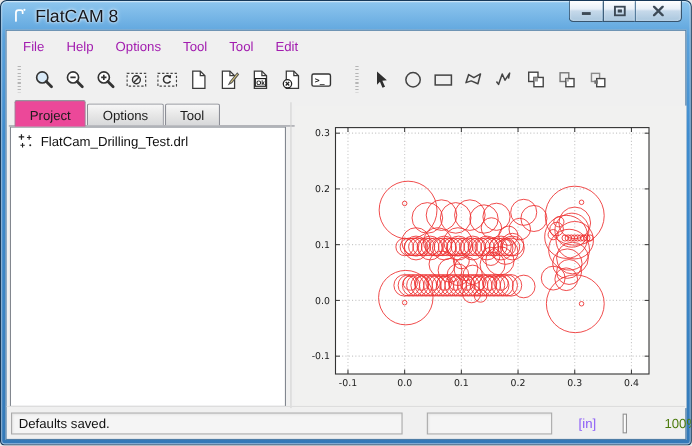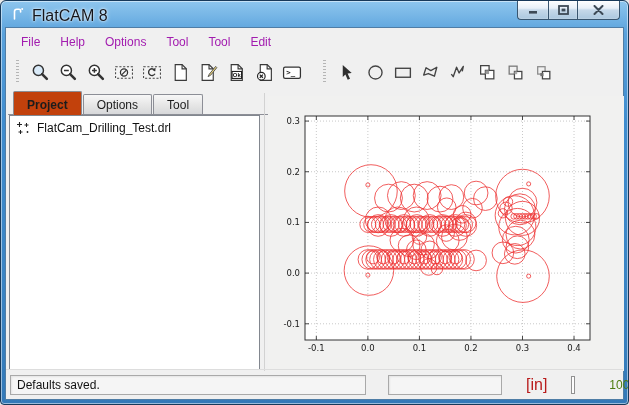--- a/index.html
+++ b/index.html
@@ -14,30 +14,30 @@
   .cap-close{width:43px;border-radius:0 0 4px 0;}
   .client{position:absolute;left:4px;right:4px;top:26px;bottom:4px;background:#f0f0f0;border:1px solid #4f7da6;box-sizing:border-box;}
   .menubar{position:absolute;left:0;top:1px;right:0;height:25px;display:flex;align-items:center;padding-left:5px;}
   .menu-item{padding:4px 10px;font-size:12px;color:#a21caf;}
   .toolbar{position:absolute;left:0;top:27px;right:0;height:34px;display:flex;align-items:center;padding-left:9px;}
   .grip{width:3px;height:24px;margin:0 7px 0 1px;background:repeating-linear-gradient(180deg,#b5b5b5 0 1px,rgba(0,0,0,0) 1px 3px);}
   .tbtn{width:28px;height:27px;display:flex;align-items:center;justify-content:center;background:transparent;border:none;padding:0;}
   .tgap{width:16px;}
   .tabbar{position:absolute;left:2px;top:63px;width:260px;height:24px;display:flex;align-items:flex-end;padding-left:5px;border-bottom:1px solid #8c8e96;box-sizing:border-box;}
   .tab{font-size:12px;color:#1c1c1c;border:1px solid #8c8e96;border-bottom:none;border-radius:2px 2px 0 0;background:linear-gradient(180deg,#f7f7f7,#e4e4e4 60%,#d7d8da);padding:3px 13px 4px;margin-right:1px;height:20px;box-sizing:border-box;}
-  .tab.active{background:#c2410c;height:24px;padding-top:6px;margin-bottom:-1px;position:relative;z-index:2;font-weight:bold;}
+  .tab.active{background:#ec4899;height:24px;padding-top:6px;margin-bottom:-1px;position:relative;z-index:2;}
   .tree-panel{position:absolute;left:3px;top:87px;width:251px;height:255px;background:#ffffff;border:1px solid #82878f;box-sizing:border-box;overflow:hidden;}
-  .tree-item{display:flex;align-items:flex-start;gap:6px;padding:5px 4px 2px 6px;font-size:12px;color:#101010;}
+  .tree-item{display:flex;align-items:center;gap:6px;padding:5px 4px 2px 6px;font-size:12px;color:#101010;}
   .divider{position:absolute;left:258px;top:65px;width:1px;height:278px;background:#d2d2d2;}
   .plot-panel{position:absolute;left:262px;top:68px;width:356px;height:275px;background:#f1f1f0;}
   .statusbar{position:absolute;left:0;right:0;bottom:0;height:30px;border-top:1px solid #dddddd;display:flex;align-items:center;gap:22px;padding:0 4px;box-sizing:border-box;}
   .status-field{height:20px;border:1px solid #a9a9a9;background:#f5f5f5;box-shadow:inset 1px 1px 2px rgba(0,0,0,.07);font-size:12px;color:#111;display:flex;align-items:center;padding:0 6px;box-sizing:border-box;}
   .status-msg{flex:0 0 356px;}
   .status-aux{flex:0 0 114px;}
-  .units-label{font-size:16px;color:#b91c1c;padding:0 2px;}
+  .units-label{font-size:12px;color:#8b5cf6;padding:0 2px;}
   .progress{width:62px;height:18px;border:1px solid #919191;background:#fdfdfd;padding:1px;box-sizing:border-box;}
   .progress-fill{height:100%;background:linear-gradient(180deg,#d2f7d2 0%,#8beb8b 30%,#32d434 48%,#14bd17 58%,#2fca31 100%);}
   .pct-label{font-size:12px;color:#4d7c0f;margin-left:12px;}
   .resize-grip{margin-left:auto;align-self:flex-end;margin-bottom:2px;}
   svg{display:block;}
 </style>
 </head>
 <body>
 
 <div class="window">

